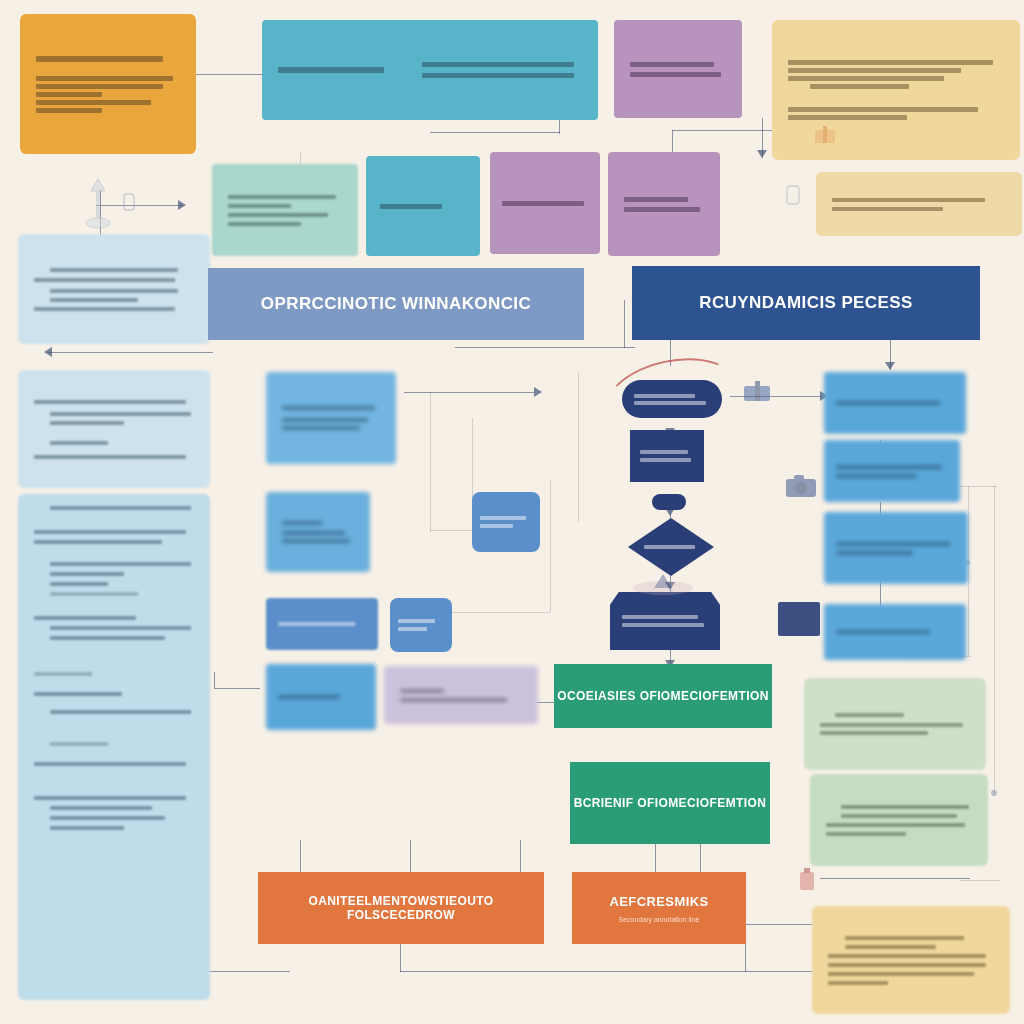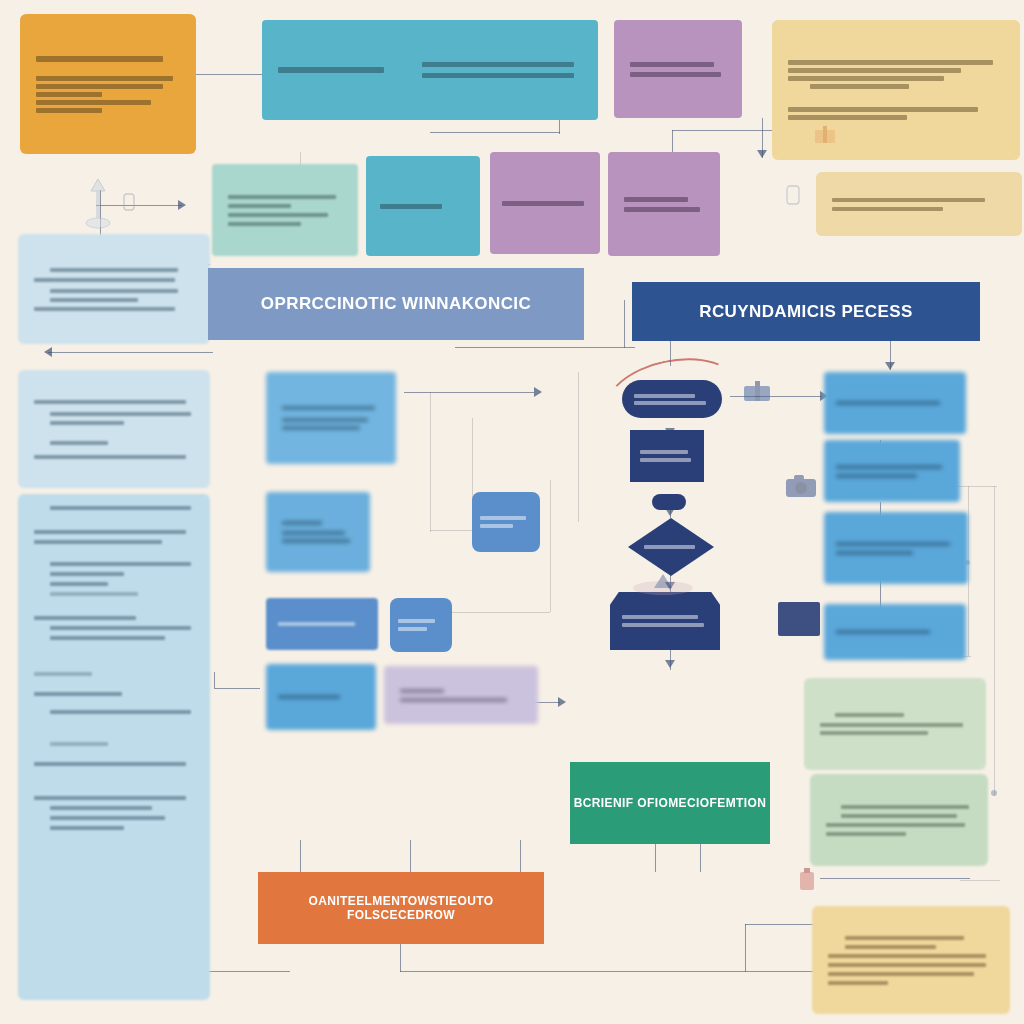--- a/index.html
+++ b/index.html
@@ -292,21 +292,21 @@
       <span class="tx h4 w64 ind"></span>
       <span class="tx h4 w72 ind"></span>
       <span class="tx h4 w46 ind"></span>
     </div>
   </div>
 
   <div class="node banner c-slate" style="left:208px;top:268px;width:376px;height:72px;">
     <span class="ttl">OPRRCCINOTIC WINNAKONCIC</span>
   </div>
 
-  <div class="node banner c-navy" style="left:632px;top:266px;width:348px;height:59px;margin-top:16px;">
+  <div class="node banner c-navy" style="left:632px;top:266px;width:348px;height:74px;">
     <span class="ttl">RCUYNDAMICIS PECESS</span>
   </div>
 
   <div class="node soft c-blue2 pad blur2" style="left:266px;top:372px;width:130px;height:92px;">
     <span class="tx h4 w95"></span>
     <span class="tx h4 w88" style="margin-top:8px;"></span>
     <span class="tx h4 w80" style="margin-top:4px;"></span>
   </div>
 
   <div class="node soft c-blue3 pad blur2" style="left:266px;top:492px;width:104px;height:80px;">
@@ -423,30 +423,37 @@
       <span class="tx h4 w95"></span>
       <span class="tx h4 w64" style="margin-top:5px;"></span>
     </div>
   </div>
   <div class="node soft c-blue blur2" style="left:824px;top:604px;width:142px;height:56px;">
     <div style="padding:0 12px;">
         <span class="tx h4 w80"></span>
       </div>
   </div>
 
+  <div class="node banner c-green" style="left:554px;top:664px;width:218px;height:64px;">
+    <span class="ttl" style="font-size:12px;">OCOEIASIES OFIOMECIOFEMTION</span>
+  </div>
 
 
   <div class="node banner c-green" style="left:570px;top:762px;width:200px;height:82px;">
     <span class="ttl" style="font-size:12px;">BCRIENIF OFIOMECIOFEMTION</span>
   </div>
 
   <div class="node banner c-orange2" style="left:258px;top:872px;width:286px;height:72px;">
     <span class="ttl" style="font-size:12px;">OANITEELMENTOWSTIEOUTO FOLSCECEDROW</span>
   </div>
 
+  <div class="node banner c-orange2" style="left:572px;top:872px;width:174px;height:72px;">
+    <span class="ttl" style="font-size:13px;">AEFCRESMIKS</span>
+    <span style="font-size:7px;opacity:.75;margin-top:7px;">Secondary annotation line</span>
+  </div>
 
   <div class="deco" style="left:796px;top:866px;width:22px;height:28px;">
     <svg viewBox="0 0 22 28" width="22" height="28">
         <rect x="4" y="6" width="14" height="18" rx="2" fill="#C0504D" opacity=".75"></rect>
         <rect x="8" y="2" width="6" height="5" fill="#a8413f"></rect>
       </svg>
   </div>
 
   <div class="node panel c-lgreen pad blur1" style="left:804px;top:678px;width:182px;height:92px;">
     <span class="tx h4 w46 ind"></span>

